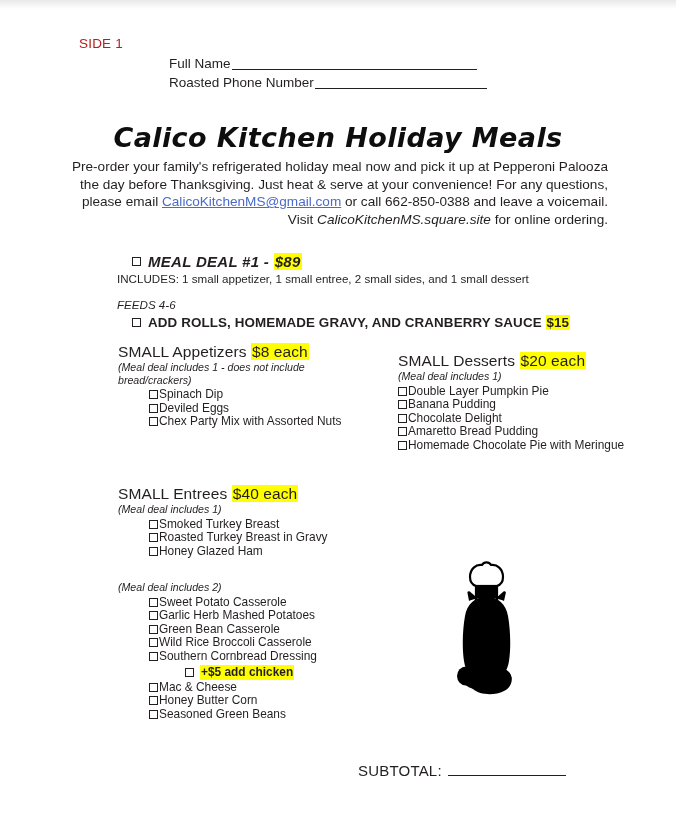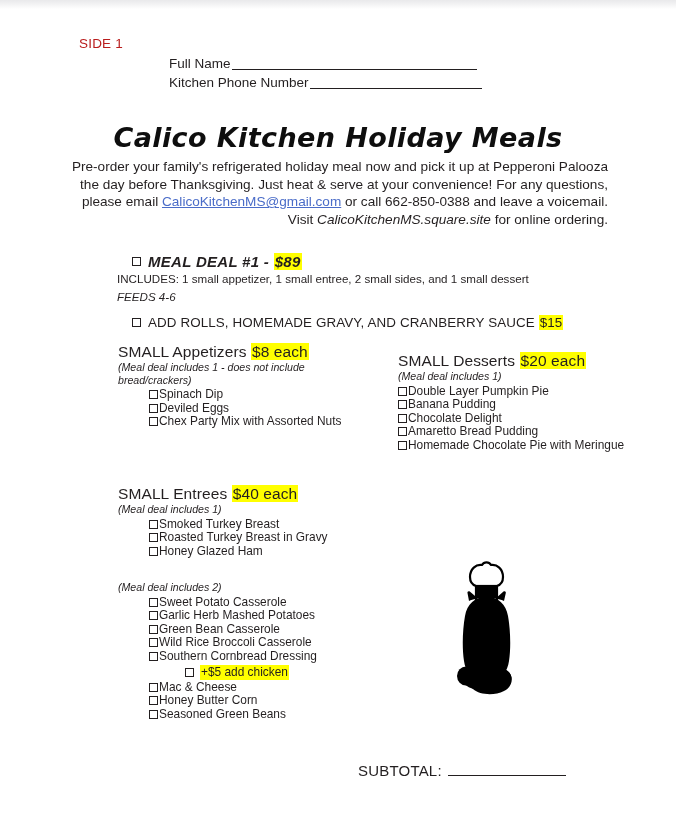--- a/index.html
+++ b/index.html
@@ -121,32 +121,32 @@
     box-sizing: border-box;
     flex: 0 0 auto;
   }
   .deal-title {
     font-size: 15px;
     font-weight: 700;
     font-style: italic;
     letter-spacing: .3px;
   }
   .deal2 .deal-title {
-    font-weight: 400;
+    font-weight: 700;
     font-style: normal;
     font-size: 13.4px;
     letter-spacing: .1px;
   }
   .deal-sub {
     margin: 2px 0 0 17px;
     font-size: 11.6px;
     line-height: 14px;
   }
   .deal-feeds {
-    margin: 4px 0 0 17px;
+    margin: 12px 0 0 17px;
     font-size: 11.6px;
     font-style: italic;
     line-height: 14px;
   }
 
   .hl {
     background: #ffff00;
     padding: 0 1px;
   }
 
@@ -185,20 +185,21 @@
   .indent-opts { padding-left: 31px; }
 
   .sub-opt {
     display: flex;
     align-items: center;
     padding-left: 67px;
     font-size: 11.9px;
     line-height: 15px;
     margin-top: 1px;
     margin-bottom: 1px;
+    font-weight: bold;
   }
   .sub-opt .cbox { margin-right: 6px; }
 
   
   .cat-appetizers { left: 118px; top: 343px; width: 225px; }
   .cat-desserts   { left: 398px; top: 352px; width: 250px; }
   .cat-entrees    { left: 118px; top: 485px; width: 225px; }
   .cat-sides      { left: 118px; top: 581px; width: 225px; }
 
   
@@ -235,21 +236,21 @@
 <div class="sheet">
 
   <div class="side-label">SIDE 1</div>
 
   <div class="name-lines">
     <div class="name-line fn">
       <span class="lbl">Full Name</span>
       <span class="rule"></span>
     </div>
     <div class="name-line cp">
-      <span class="lbl">Kitchen Phone Number</span>
+      <span class="lbl">Roasted Phone Number</span>
       <span class="rule"></span>
     </div>
   </div>
 
   <div class="doc-title">Calico Kitchen Holiday Meals</div>
 
   <div class="blurb">
     <span>Pre-order your family's refrigerated holiday meal now and pick it up at Pepperoni Palooza the day before Thanksgiving. Just heat &amp; serve at your convenience! For any questions, please email </span><span class="maillink">CalicoKitchenMS@gmail.com</span><span> or call 662-850-0388 and leave a voicemail. Visit </span><span class="site">CalicoKitchenMS.square.site</span><span> for online ordering.</span>
   </div>
 

